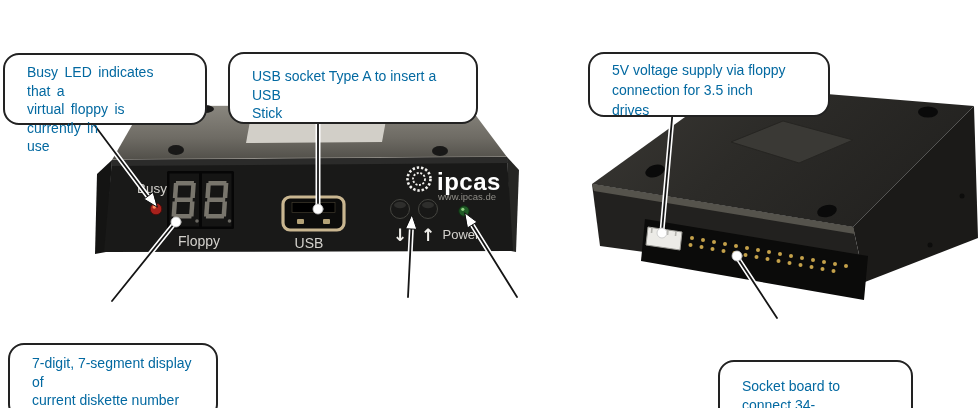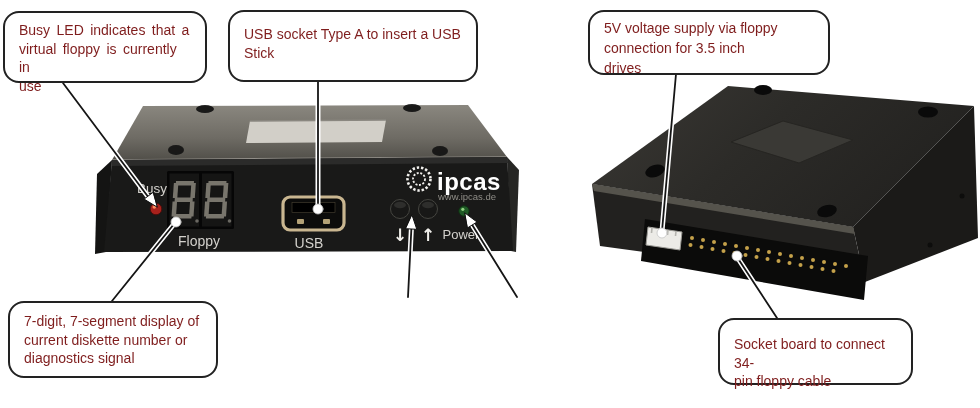--- a/index.html
+++ b/index.html
@@ -2,22 +2,22 @@
 <html><head>
 <meta charset="utf-8">
 <style>
   html,body{margin:0;padding:0;background:#fff;}
   .stage{position:relative;width:980px;height:408px;background:#ffffff;overflow:hidden;
          font-family:"Liberation Sans",sans-serif;}
   .layer{position:absolute;left:0;top:0;}
   .callout{
     position:absolute;box-sizing:border-box;background:#ffffff;
     border:2.4px solid #222222;border-radius:16px;
-    color:#7f1d1d;font-size:14px;line-height:18.5px;
-    padding:8px 14px;white-space:pre-line;z-index:5;
+    color:#0369a1;font-size:14px;line-height:18.5px;
+    padding:8px 22px;white-space:pre-line;z-index:5;margin-top:42px;
   }
   .callout.justify{word-spacing:2.5px;}
   svg text{user-select:none;}
   .devlabel{fill:#d3d1cc;font-family:"Liberation Sans",sans-serif;}
   .arrowglyph{fill:#efeeea;font-family:"DejaVu Sans",sans-serif;font-weight:bold;}
 </style>
 </head>
 <body>
 
 <div class="stage">

